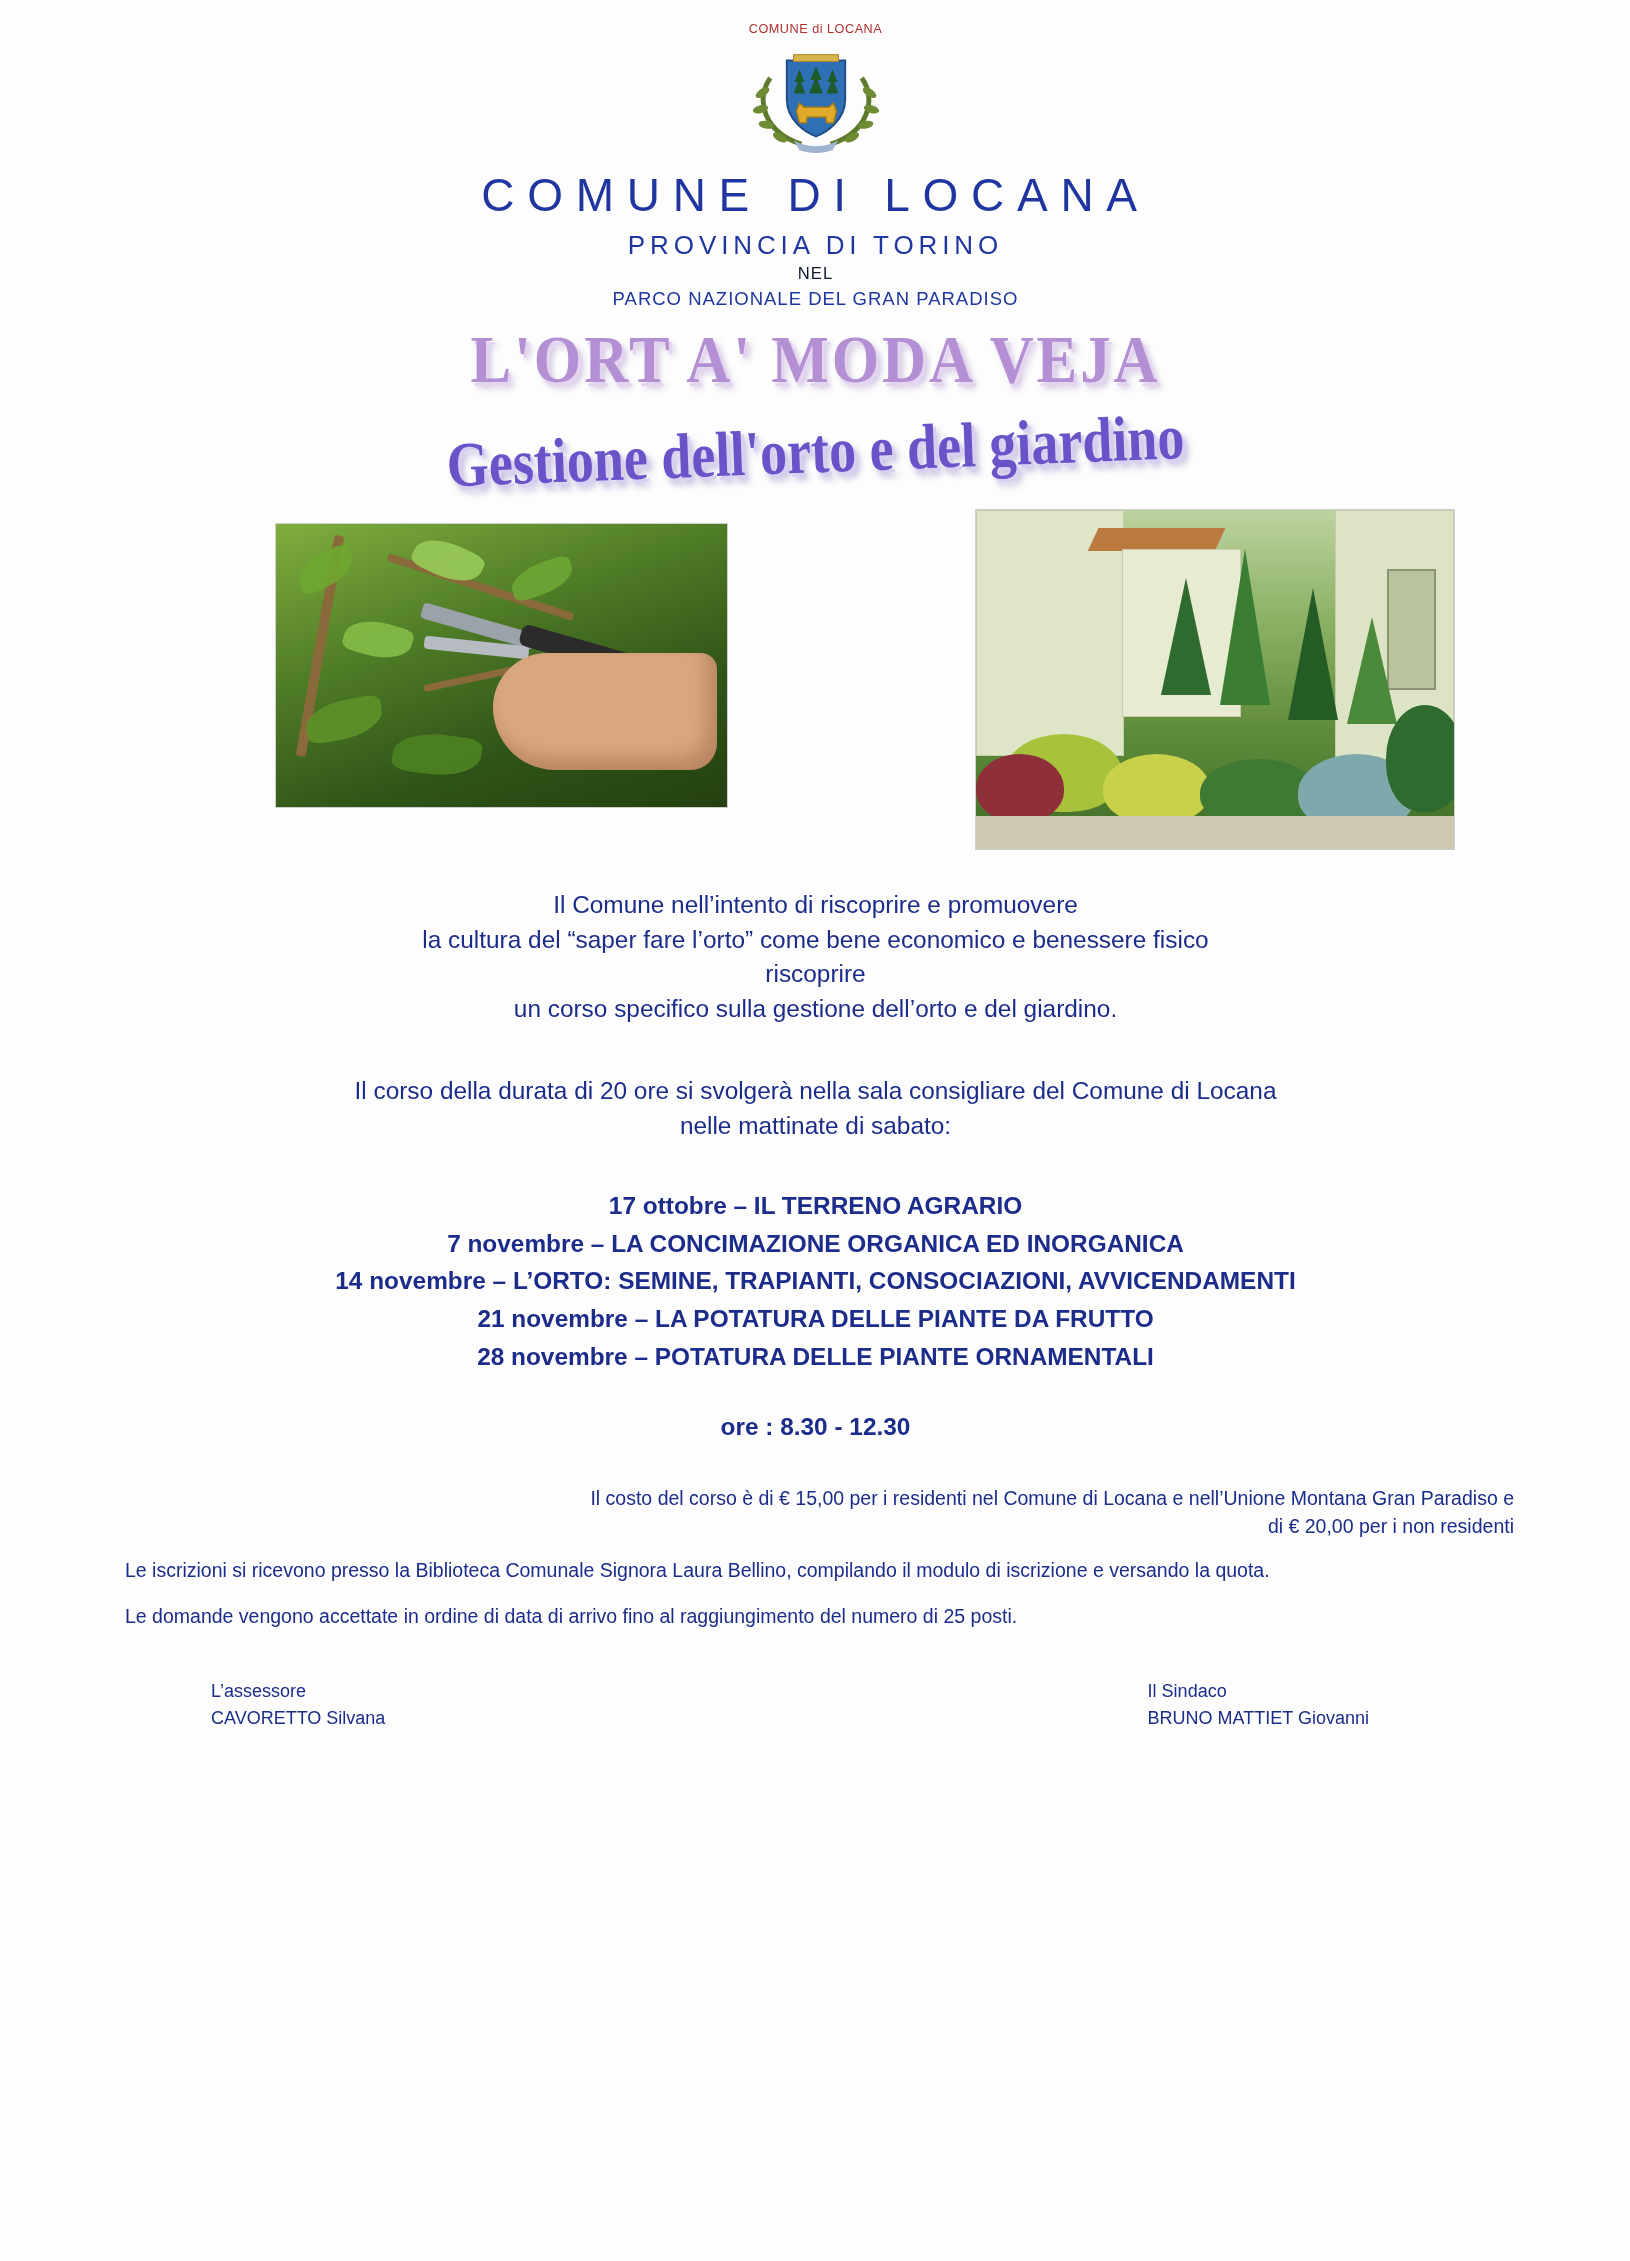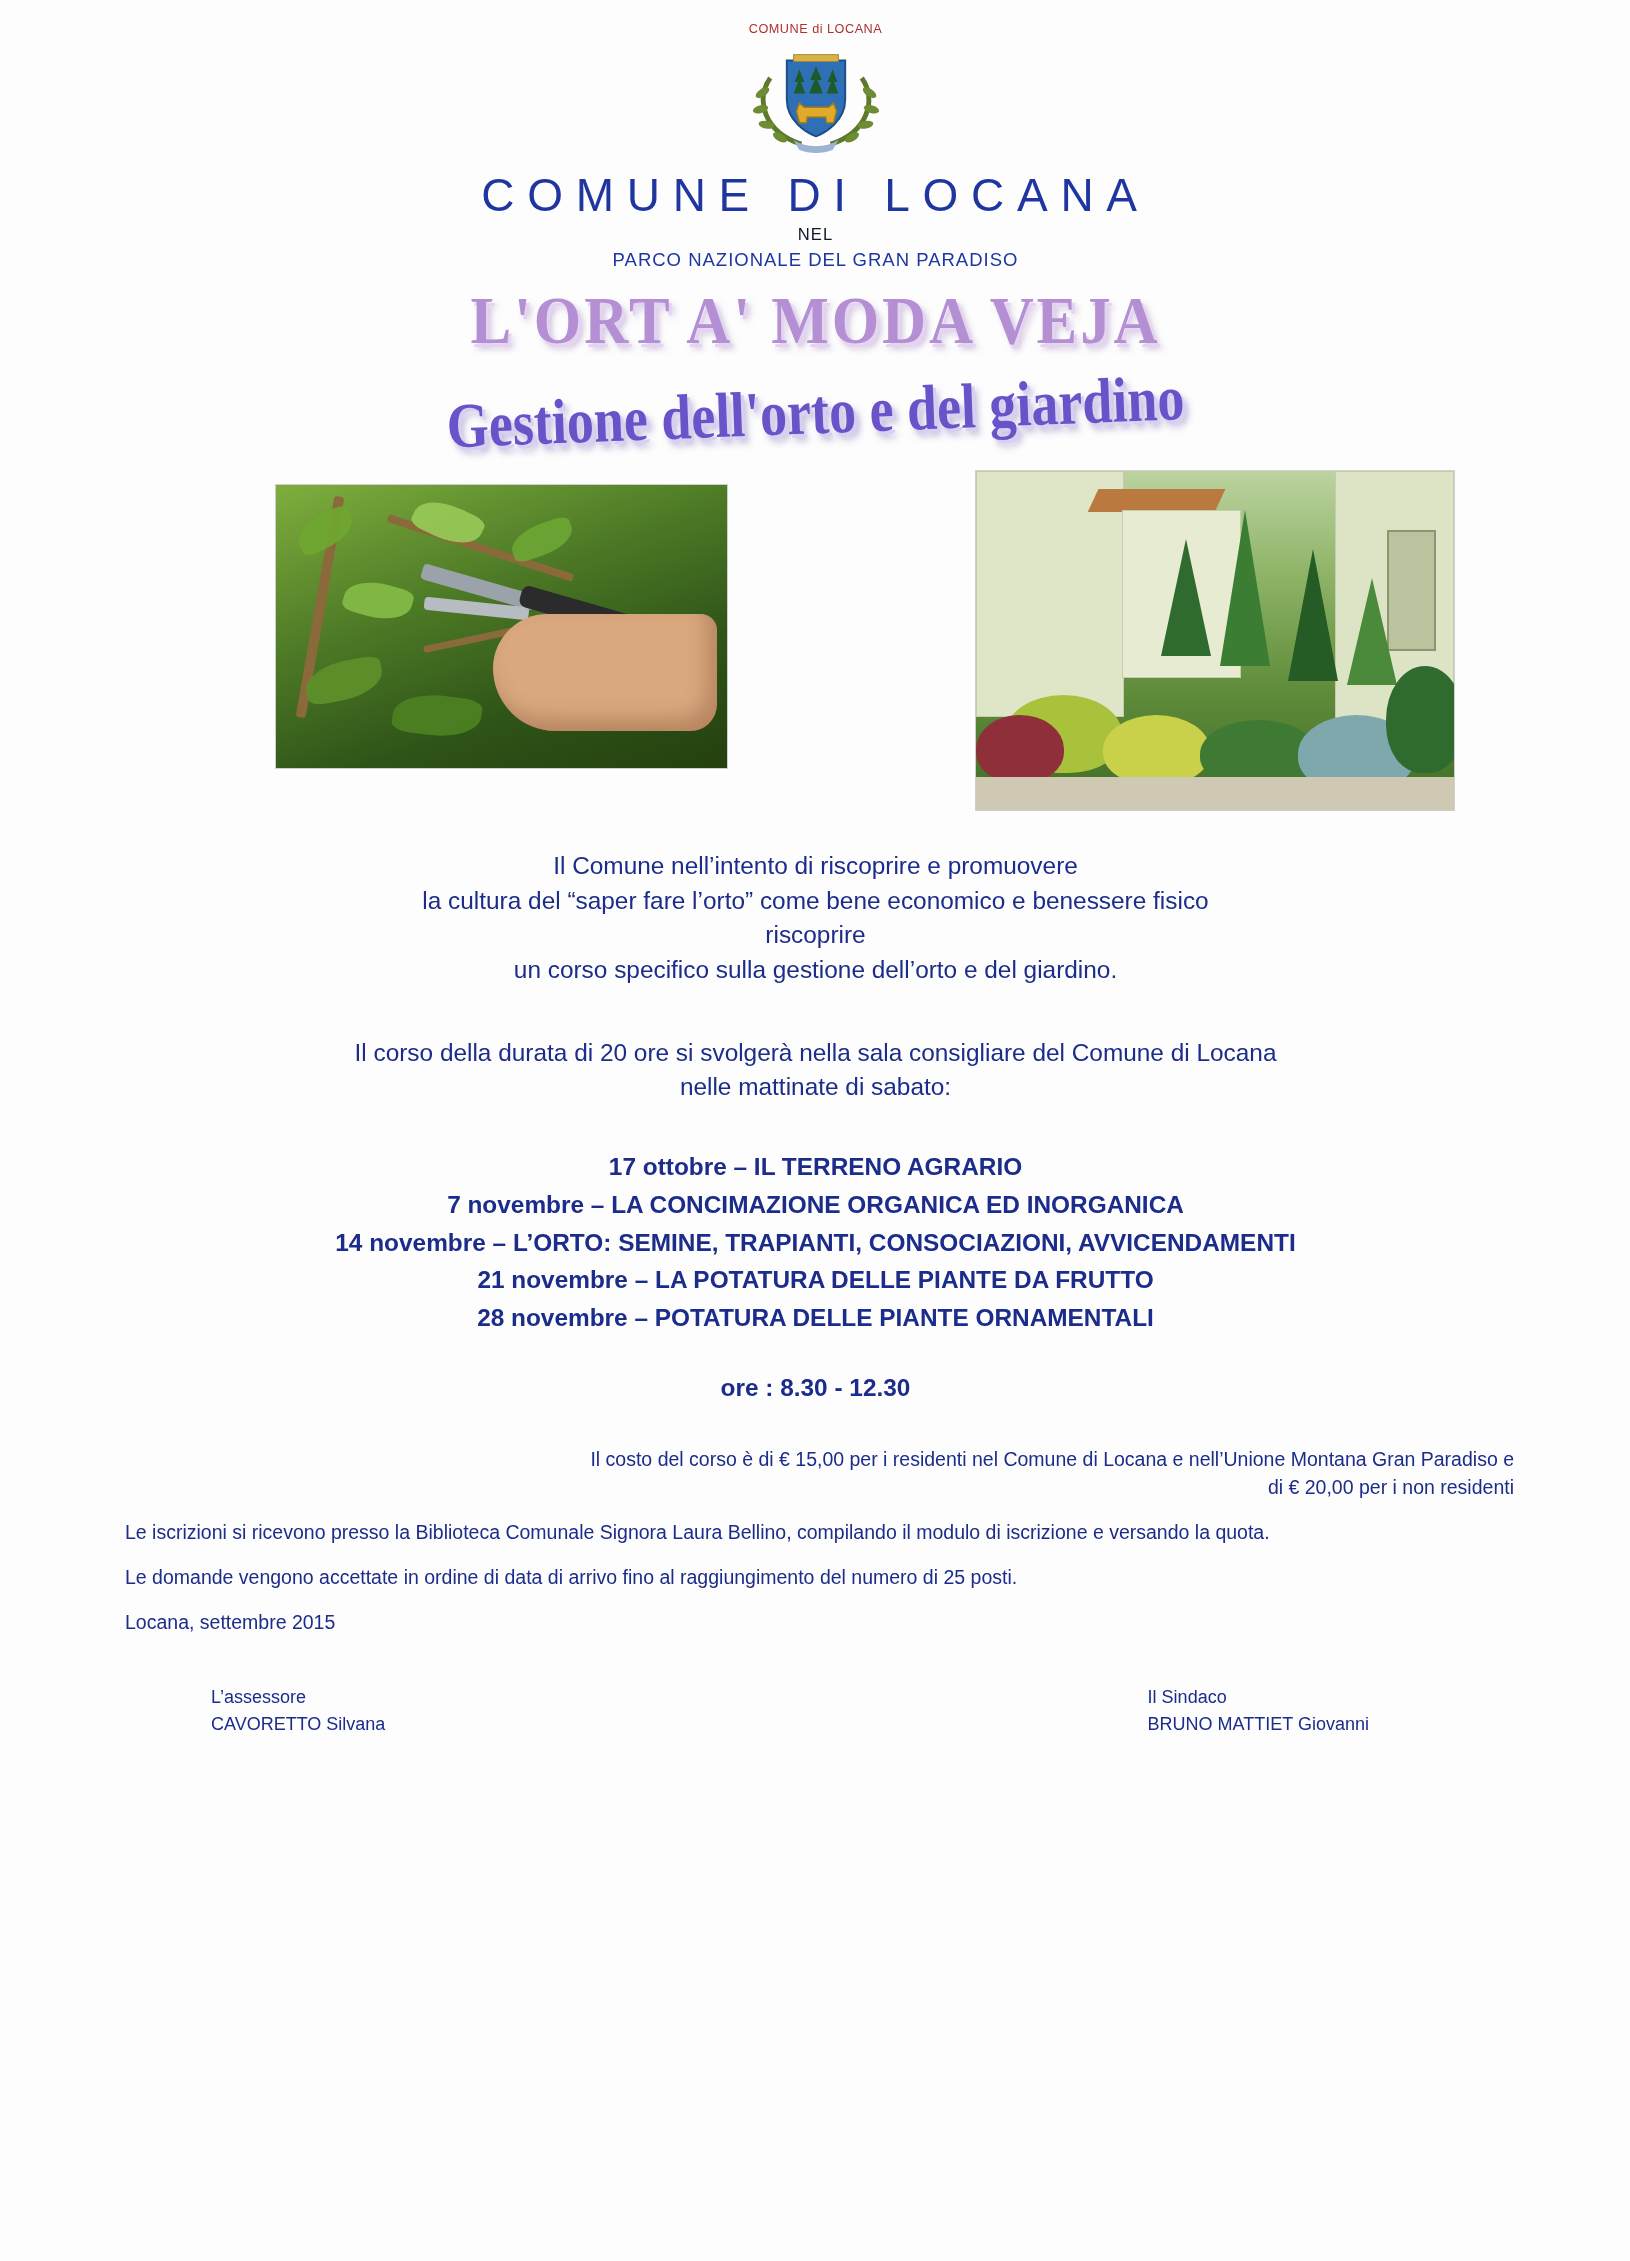--- a/index.html
+++ b/index.html
@@ -290,20 +290,21 @@
         <path d="M55 74 L58 66 L63 70 L88 70 L93 66 L96 74 L93 86 L86 86 L85 80 L66 80 L65 86 L58 86 Z" fill="#e0aa2a" stroke="#a87d14" stroke-width="1.5"></path>
 
         <rect x="52" y="16" width="46" height="7" fill="#d8b34a" stroke="#a8862a" stroke-width="1"></rect>
 
         <path d="M52 104 C65 112, 85 112, 98 104 L92 114 C82 118, 68 118, 58 114 Z" fill="#9fb2cf"></path>
       </svg>
     </div>
   </div>
 
   <div class="comune-title">COMUNE  DI  LOCANA</div>
+  <div class="provincia">PROVINCIA DI TORINO</div>
   <div class="nel">NEL</div>
   <div class="parco">PARCO NAZIONALE DEL GRAN PARADISO</div>
 
   <div class="fancy1">L'ORT A' MODA VEJA</div>
   <div class="fancy2">Gestione dell'orto e del giardino</div>
 
   <div class="photos">
     <div class="photo photo-left">
       <div class="branch" style="left:39px; top:9.8px; width:9.8px; height:224px; transform:rotate(10deg);"></div>
       <div class="branch" style="left:107px; top:59px; width:195px; height:7.8px; transform:rotate(18deg);"></div>
@@ -364,21 +365,20 @@
 
   <div class="hours">ore : 8.30  -   12.30</div>
 
   <div class="cost">
     <div>Il costo del corso è di € 15,00 per i residenti nel Comune di Locana e nell’Unione Montana Gran Paradiso e</div>
     <div>di € 20,00 per i non residenti</div>
   </div>
 
   <div class="para">Le iscrizioni si ricevono presso la Biblioteca Comunale Signora Laura Bellino, compilando il modulo di iscrizione e versando la quota.</div>
   <div class="para para-left">Le domande vengono accettate in ordine di data di arrivo fino al raggiungimento del numero di 25 posti.</div>
-  <div class="para para-left">Locana, settembre 2015</div>
 
   <div class="signatures">
     <div class="sig-block sig-left">
       <div>L’assessore</div>
       <div>CAVORETTO Silvana</div>
     </div>
     <div class="sig-block sig-right">
       <div>Il Sindaco</div>
       <div>BRUNO MATTIET Giovanni</div>
     </div>

